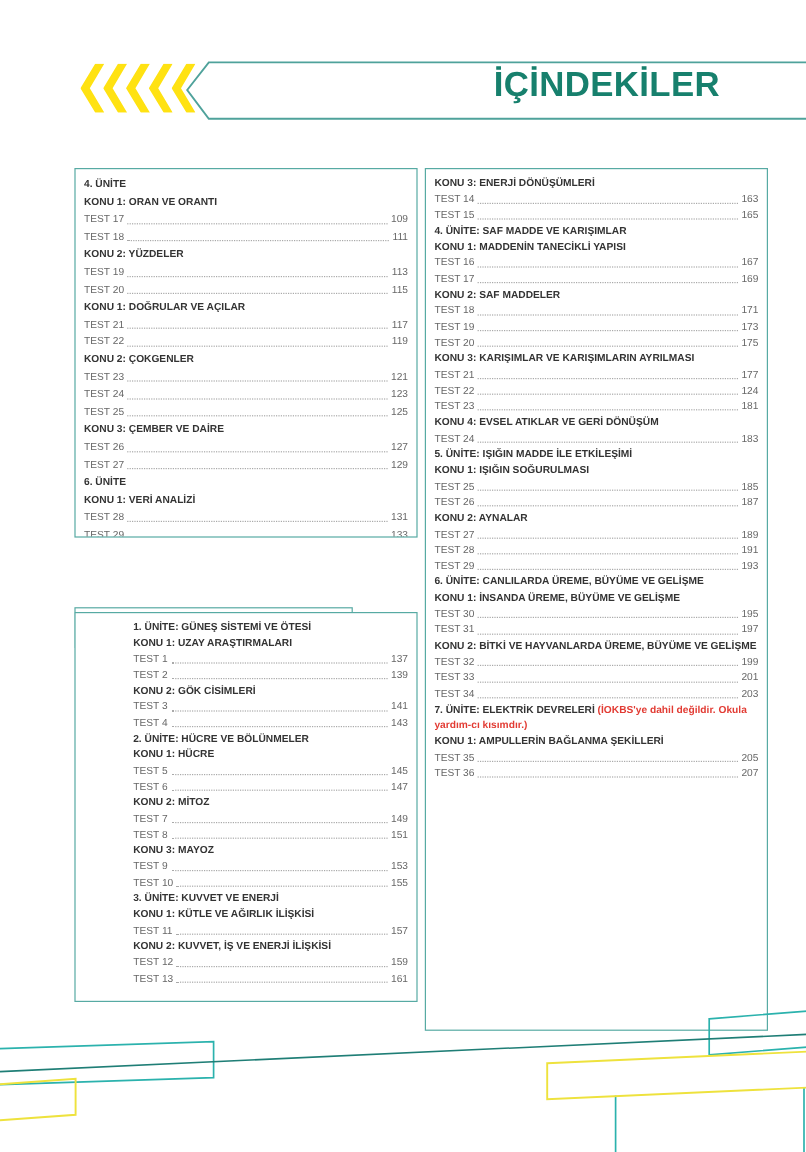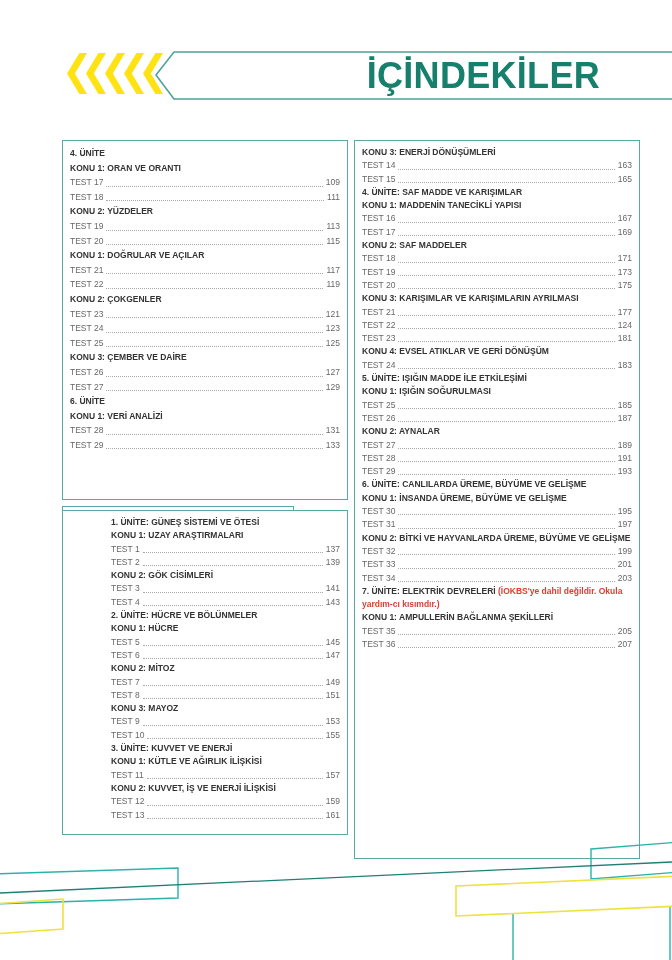--- a/index.html
+++ b/index.html
@@ -11,28 +11,28 @@
   
   .header{position:absolute;left:0;top:0;width:672px;height:120px;}
   .chevrons{position:absolute;left:60px;top:53px;display:flex;}
   .chev{
     width:27px;height:41px;margin-right:-8px;background:#ffe212;
     clip-path:polygon(72% 0,100% 0,55% 50%,100% 100%,72% 100%,26% 50%);
   }
   .banner-svg{position:absolute;left:0;top:0;}
   .banner-title{
     position:absolute;right:72px;top:55px;
-    font-size:36px;font-weight:bold;color:#17806d;letter-spacing:.3px;
+    font-size:29px;font-weight:bold;color:#17806d;letter-spacing:.3px;
   }
   
   .tocbox{
     position:absolute;border:1.6px solid #57aaa3;background:#fff;
     padding:5px 7px 0 7px;box-sizing:border-box;overflow:hidden;
   }
-  #box-left-top   {left:62px;top:140px;width:286px;height:360px;}
+  #box-left-top   {left:62px;top:140px;width:286px;height:308px;}
   #box-fen-header {left:62px;top:506px;width:232px;height:28px;padding:16px;}
   #box-left-bottom{left:62px;top:510px;width:286px;height:325px;padding-left:48px;}
   #box-right      {left:354px;top:140px;width:286px;height:719px;}
   .fen-title{
     width:100%;height:100%;display:flex;align-items:center;justify-content:center;
     font-size:13.5px;font-weight:bold;color:#00a181;letter-spacing:.3px;
   }
   
   .row{display:flex;align-items:flex-end;font-size:8.5px;}
   .lh-wide  .row{line-height:14.6px;}

